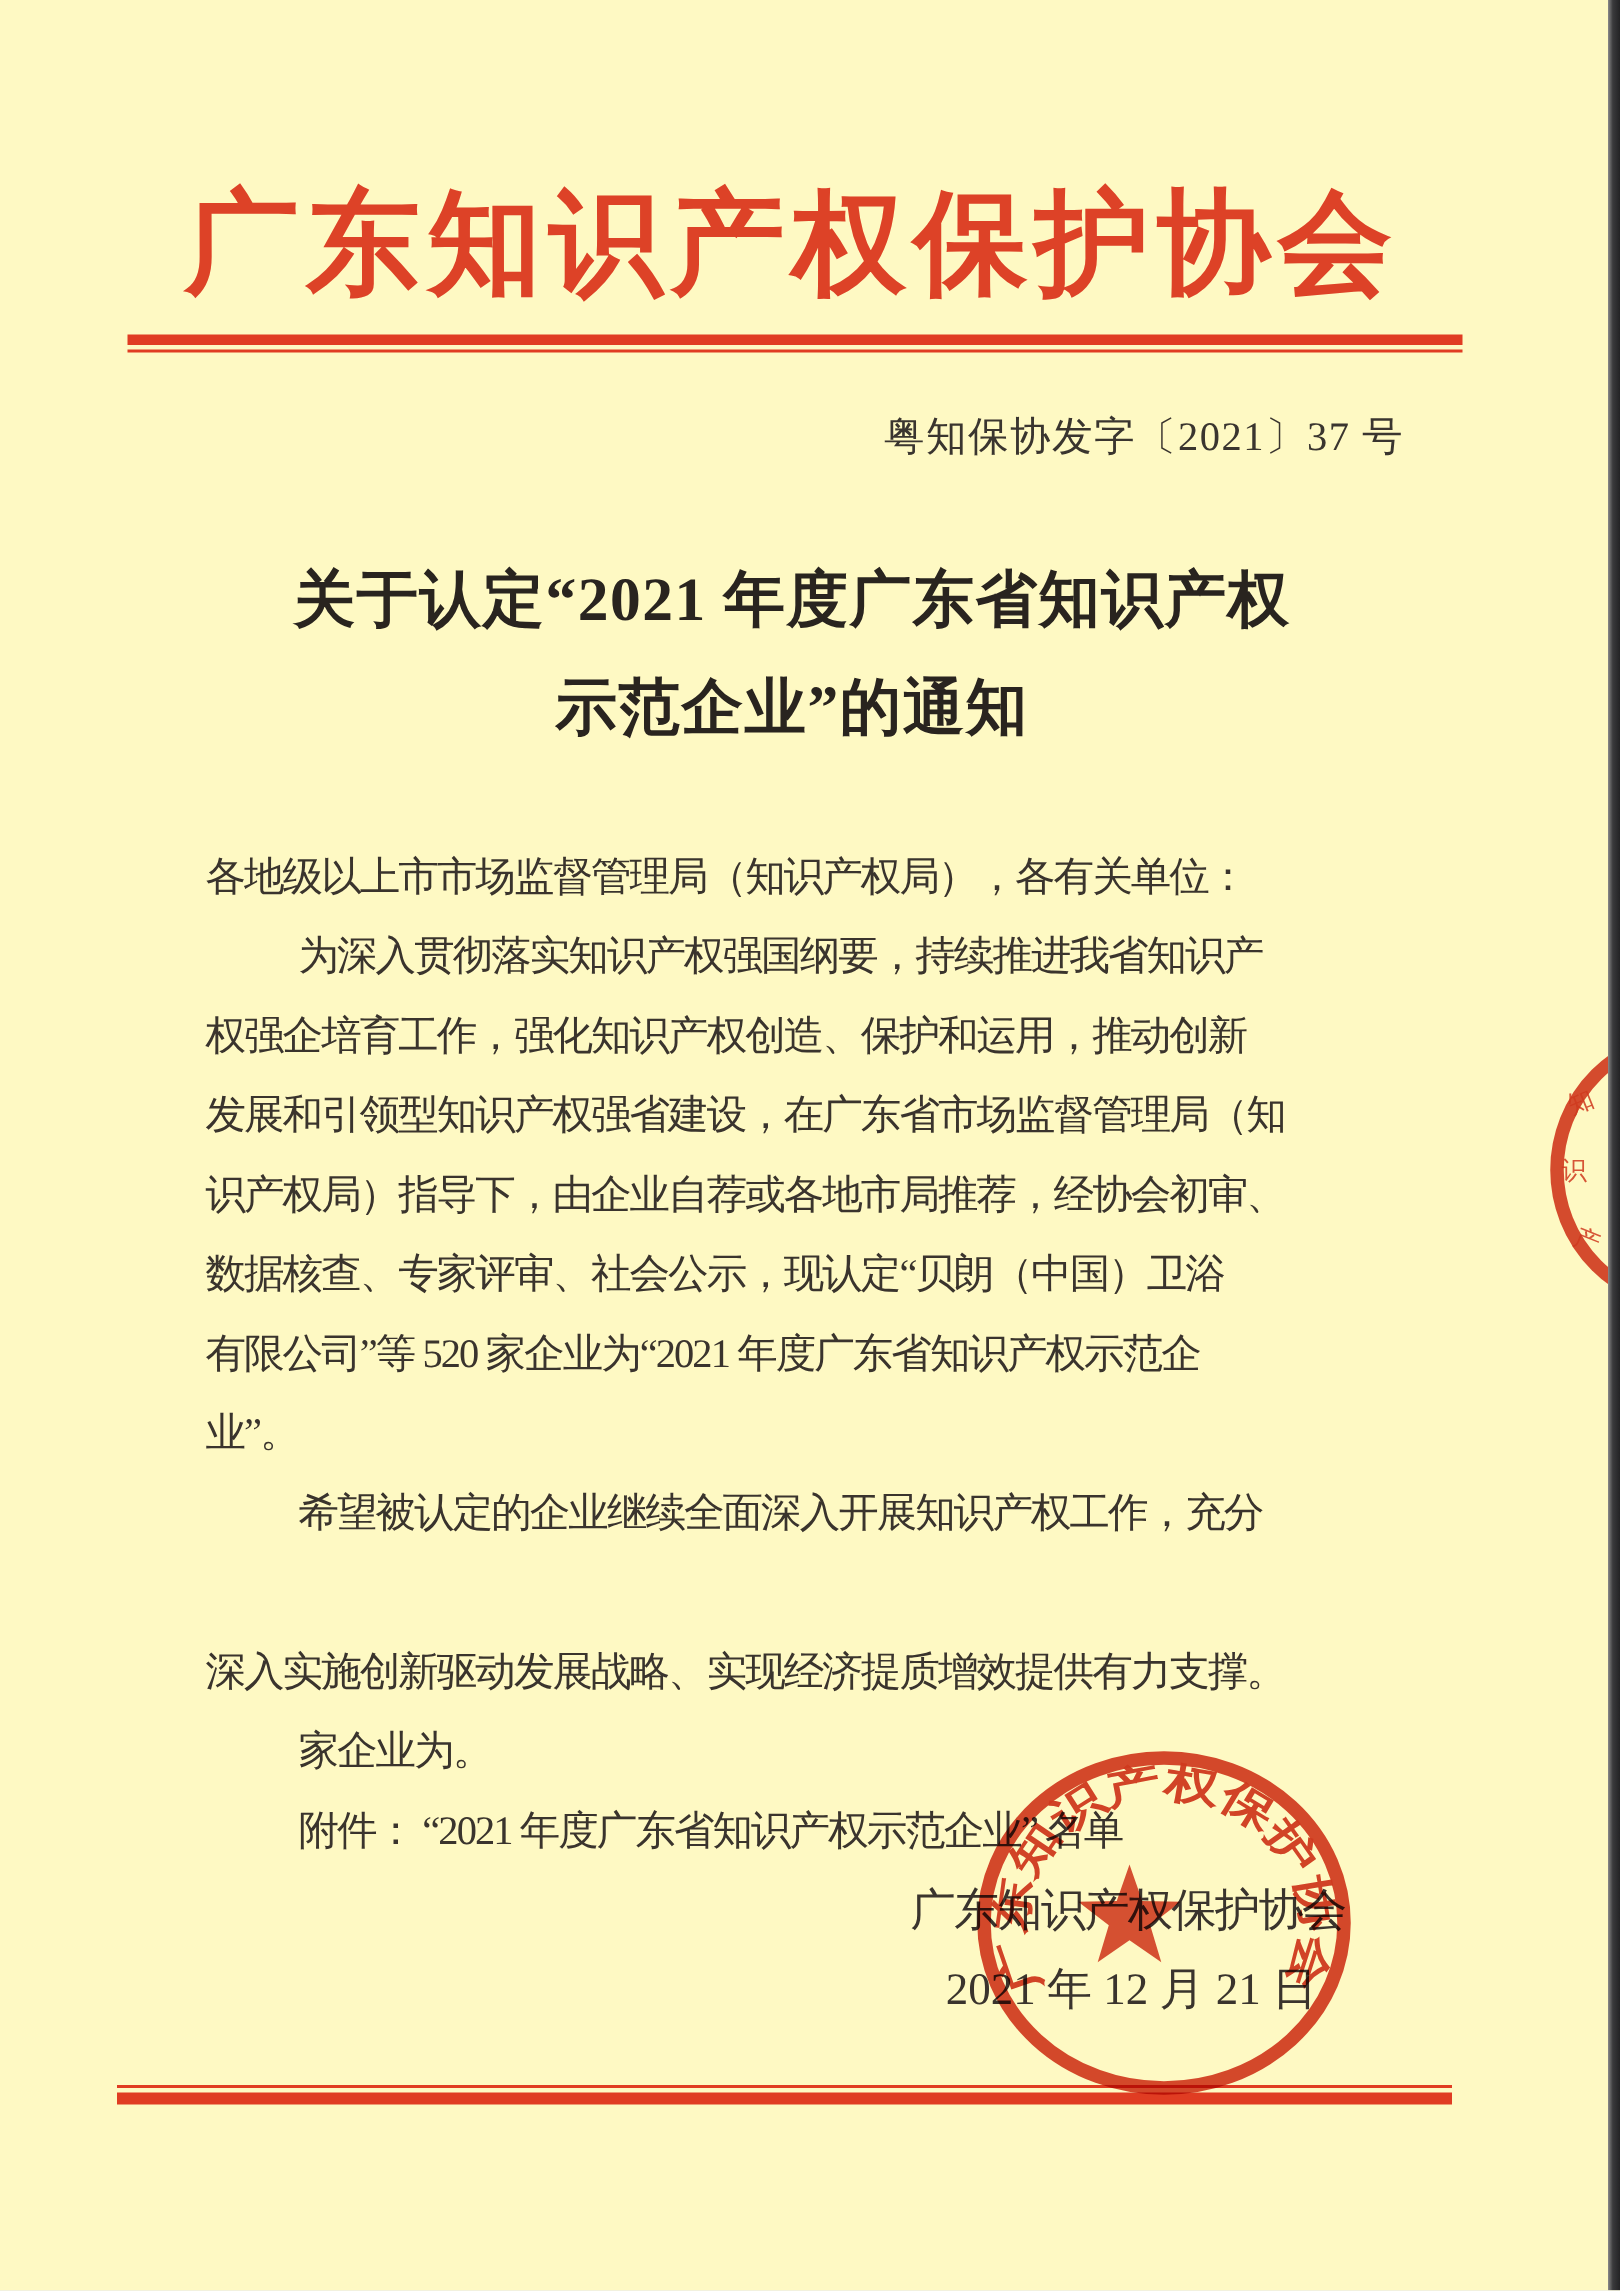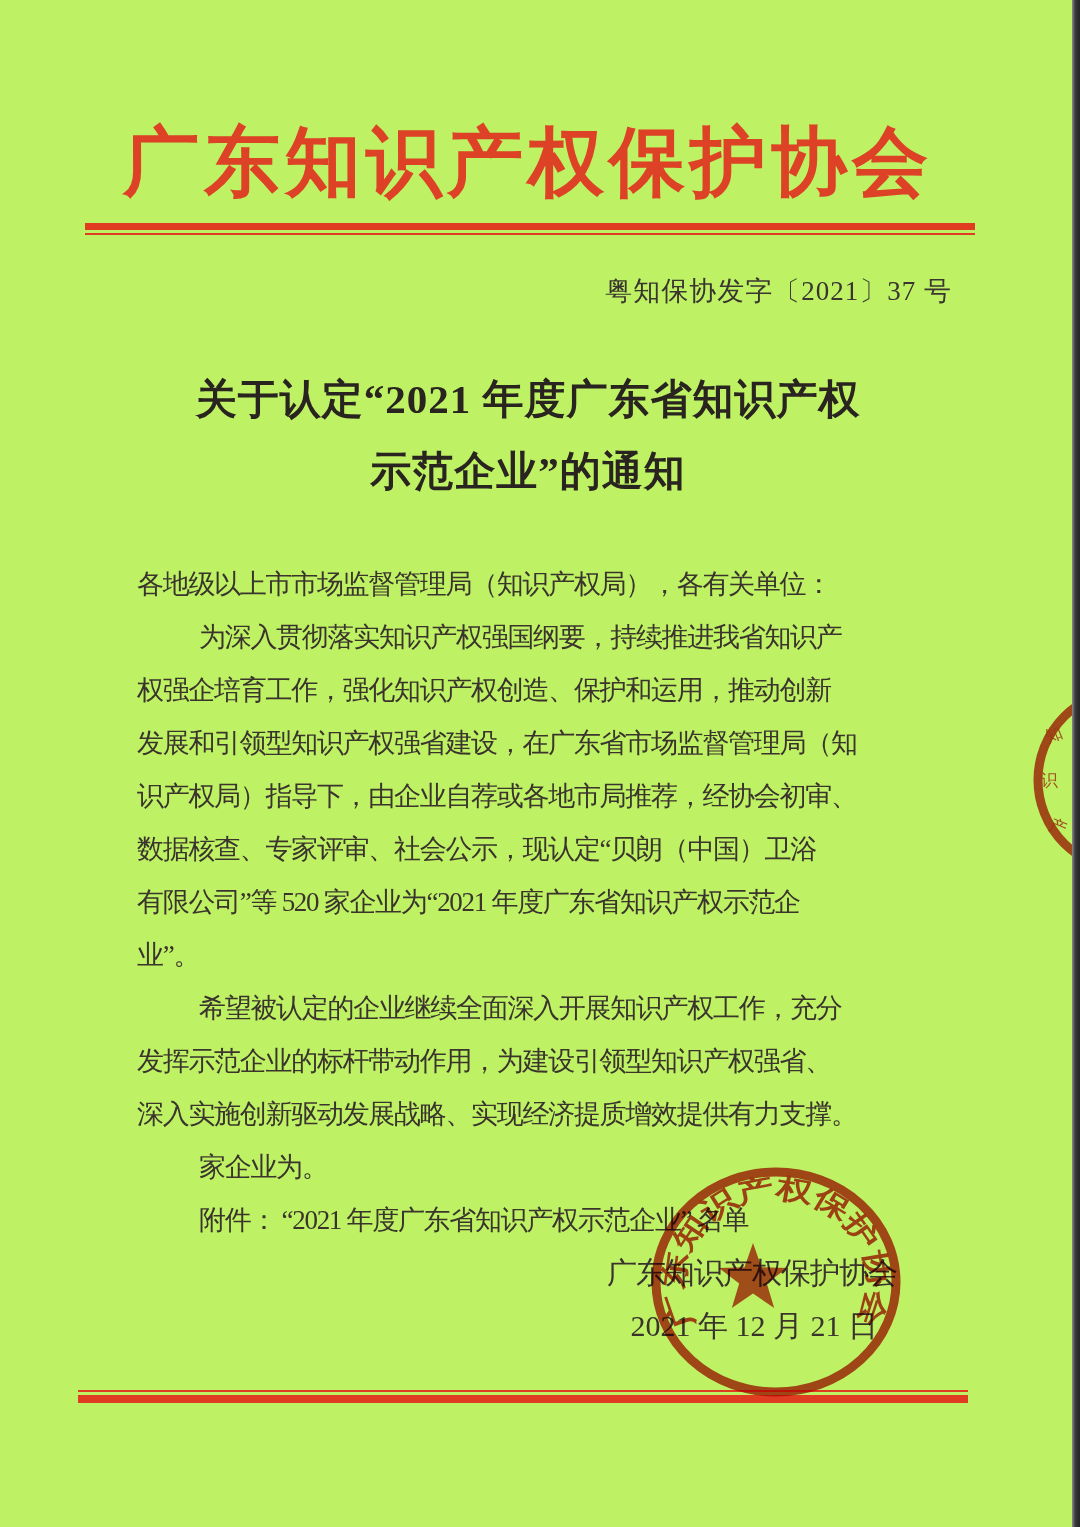--- a/index.html
+++ b/index.html
@@ -1,20 +1,20 @@
 <!DOCTYPE html>
 <html style="--header-red: #dd4227; --line-red: #e03c22; --seal-red: #d03a26;"><head>
 <meta charset="utf-8">
 <style>
   html,body{margin:0;padding:0;background:#e9e9e9;}
   .page{
     position:relative;
     width:1080px;height:1527px;
     margin:0 auto;
-    background:#bef264;
+    background:#fef9c3;
     overflow:hidden;
     font-family:"Liberation Serif","DejaVu Serif",serif;
     color:#332d27;
   }
   
   .scan-edge{
     position:absolute;top:0;right:0;width:8px;height:100%;
     background:linear-gradient(to right,#8a8a8a 0%,#3a3a3c 40%,#232325 100%);
   }
   
@@ -24,21 +24,21 @@
     font-size:76px;font-weight:bold;letter-spacing:5px;
     color:var(--header-red);
     white-space:nowrap;
   }
   .rule{position:absolute;left:85px;width:890px;background:var(--line-red);}
   .rule-thick-top{top:223px;height:7px;}
   .rule-thin-top{top:233px;height:2px;}
   .rule-thin-bottom{top:1390px;height:2px;left:78px;}
   .rule-thick-bottom{top:1395px;height:8px;left:78px;}
   .doc-number{
-    position:absolute;top:273px;right:128px;
+    position:absolute;top:273px;right:144px;
     font-size:27px;letter-spacing:1px;white-space:nowrap;color:#3a352f;
   }
   .title-line{
     position:absolute;left:0;right:24px;text-align:center;
     font-size:41px;font-weight:bold;letter-spacing:1px;
     color:#29241f;white-space:nowrap;
   }
   .title-1{top:372px;}
   .title-2{top:444px;}
   .bline{
@@ -78,21 +78,20 @@
 
   <div class="bline" style="top:566px">各地级以上市市场监督管理局（知识产权局），各有关单位：</div>
   <div class="bline" style="top:672px">权强企培育工作，强化知识产权创造、保护和运用，推动创新</div>
   <div class="bline ind" style="top:619px">为深入贯彻落实知识产权强国纲要，持续推进我省知识产</div>
   <div class="bline" style="top:725px">发展和引领型知识产权强省建设，在广东省市场监督管理局（知</div>
   <div class="bline" style="top:778px">识产权局）指导下，由企业自荐或各地市局推荐，经协会初审、</div>
   <div class="bline" style="top:831px">数据核查、专家评审、社会公示，现认定“贝朗（中国）卫浴</div>
   <div class="bline" style="top:884px">有限公司”等 520 家企业为“2021 年度广东省知识产权示范企</div>
   <div class="bline" style="top:937px">业”。</div>
   <div class="bline ind" style="top:990px">希望被认定的企业继续全面深入开展知识产权工作，充分</div>
-  <div class="bline" style="top:1043px">发挥示范企业的标杆带动作用，为建设引领型知识产权强省、</div>
   <div class="bline" style="top:1096px">深入实施创新驱动发展战略、实现经济提质增效提供有力支撑。</div>
   <div class="bline ind" style="top:1149px">家企业为。</div>
   <div class="bline ind" style="top:1202px">附件：  “2021 年度广东省知识产权示范企业” 名单</div>
 
   <div class="signature">广东知识产权保护协会</div>
   <div class="date">2021 年 12 月 21 日</div>
 
   <div class="rule rule-thin-bottom"></div>
   <div class="rule rule-thick-bottom"></div>
 

